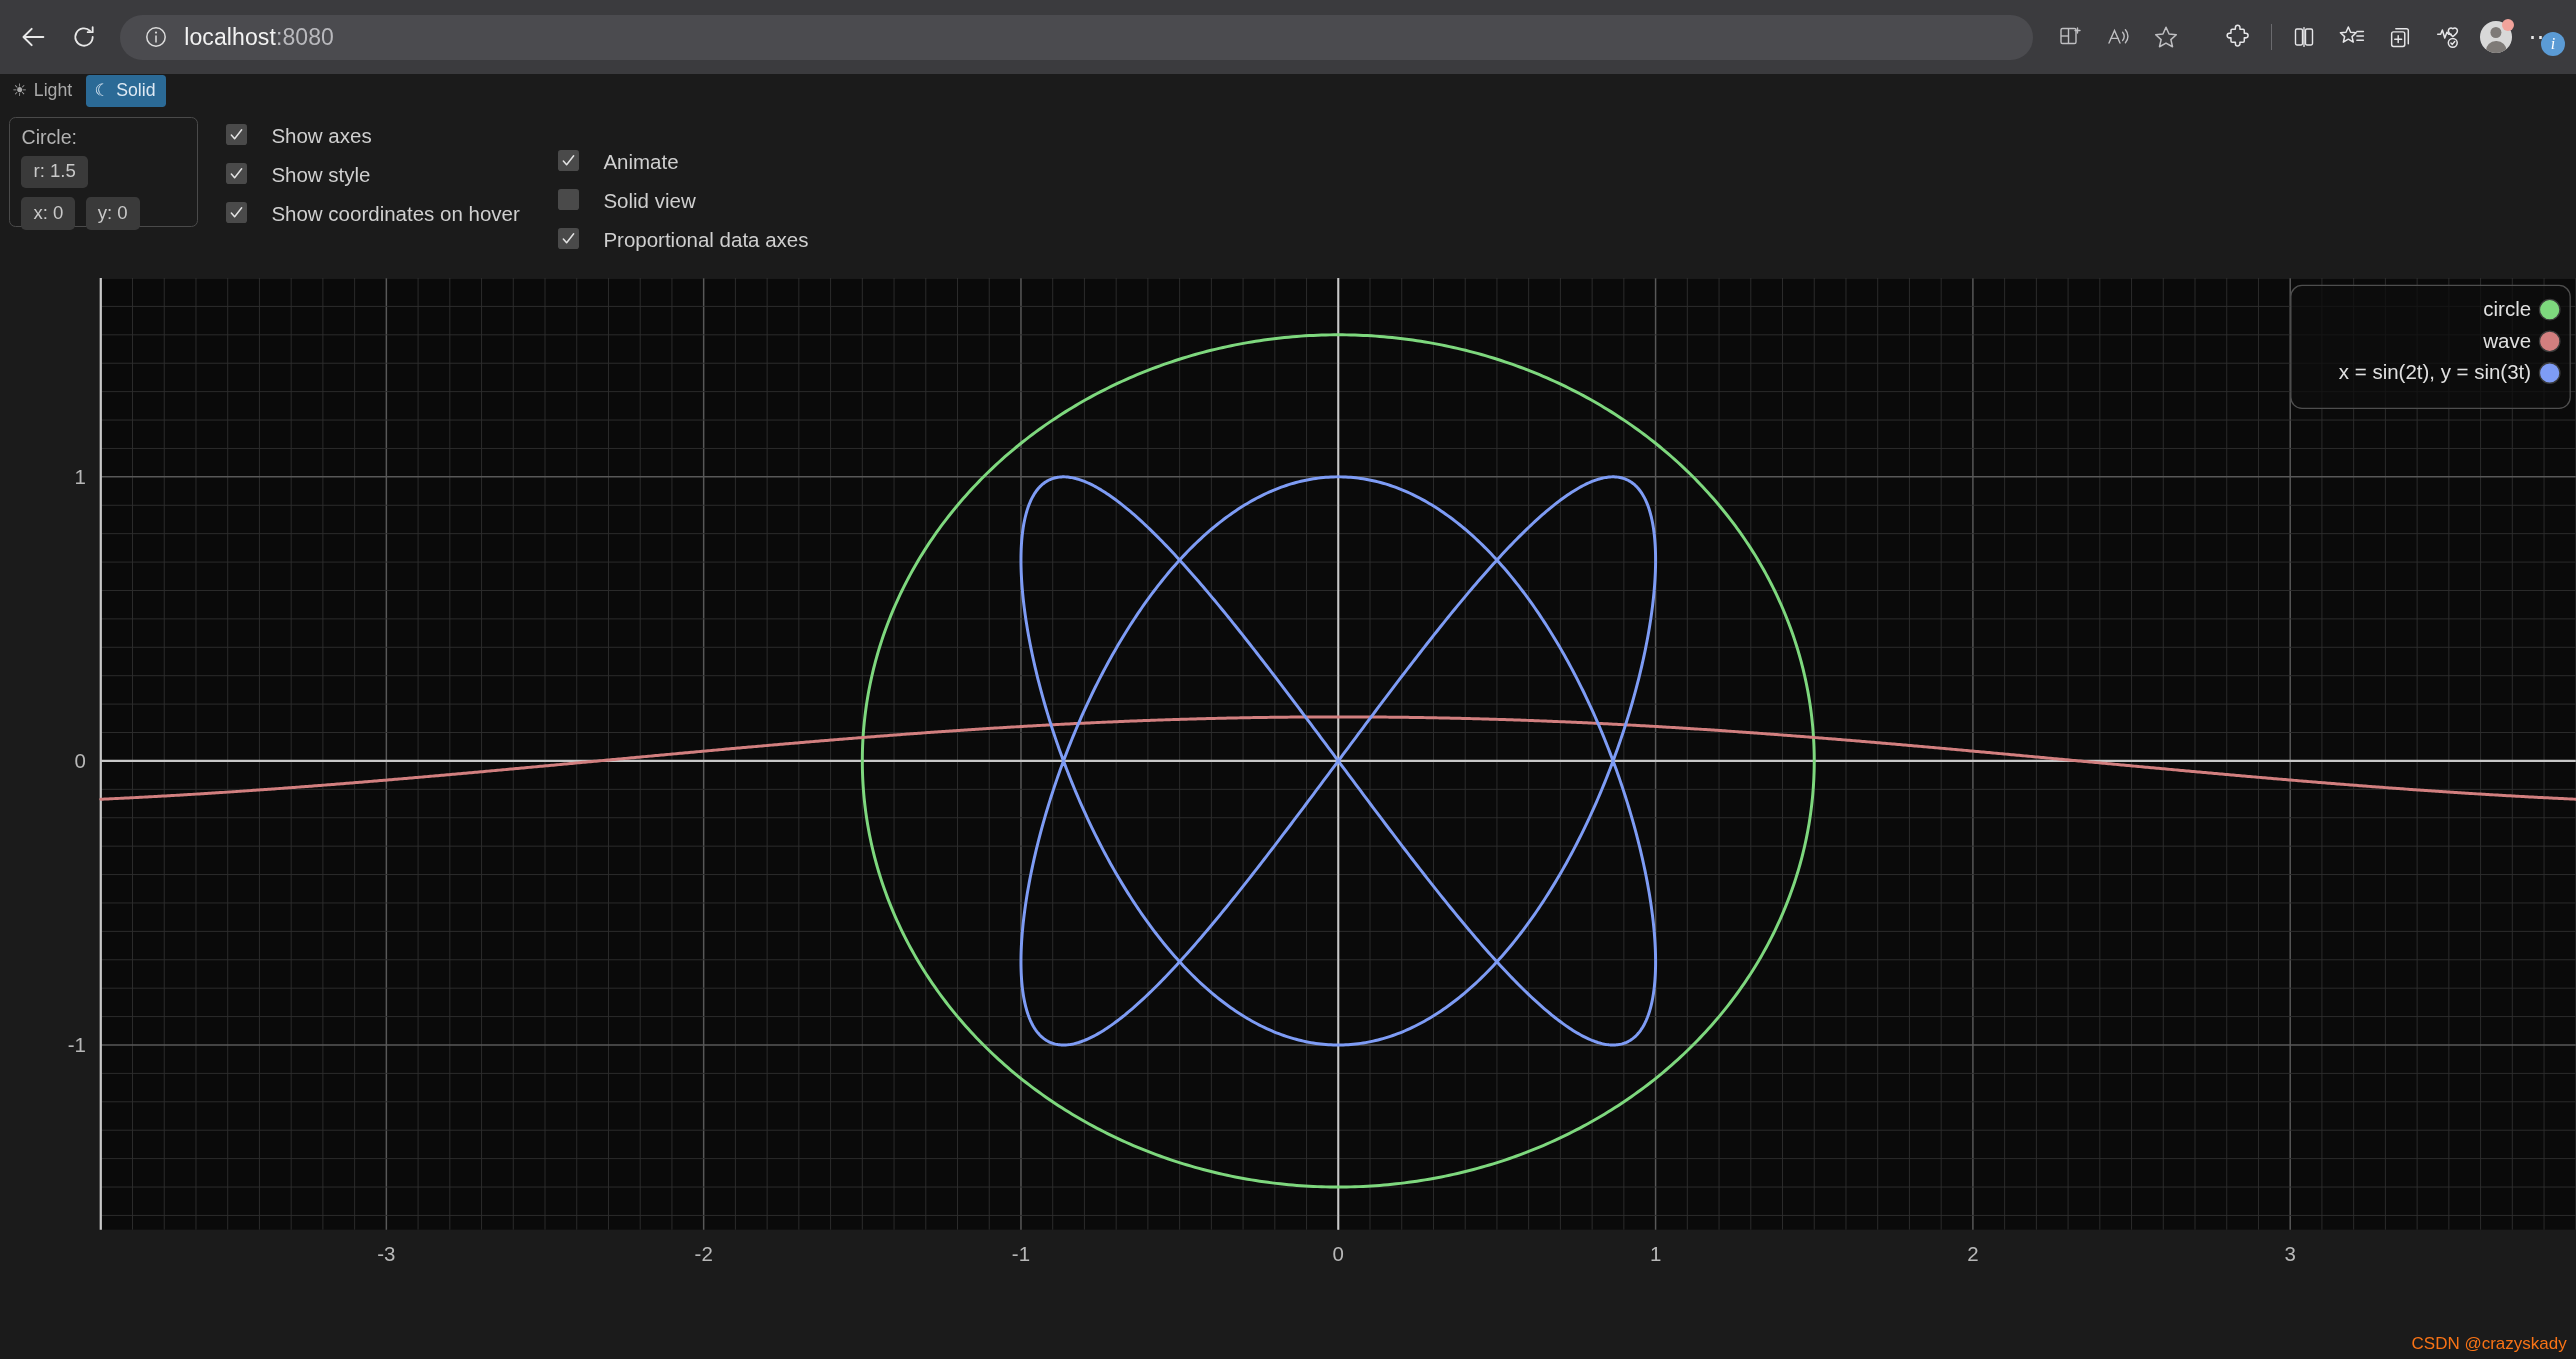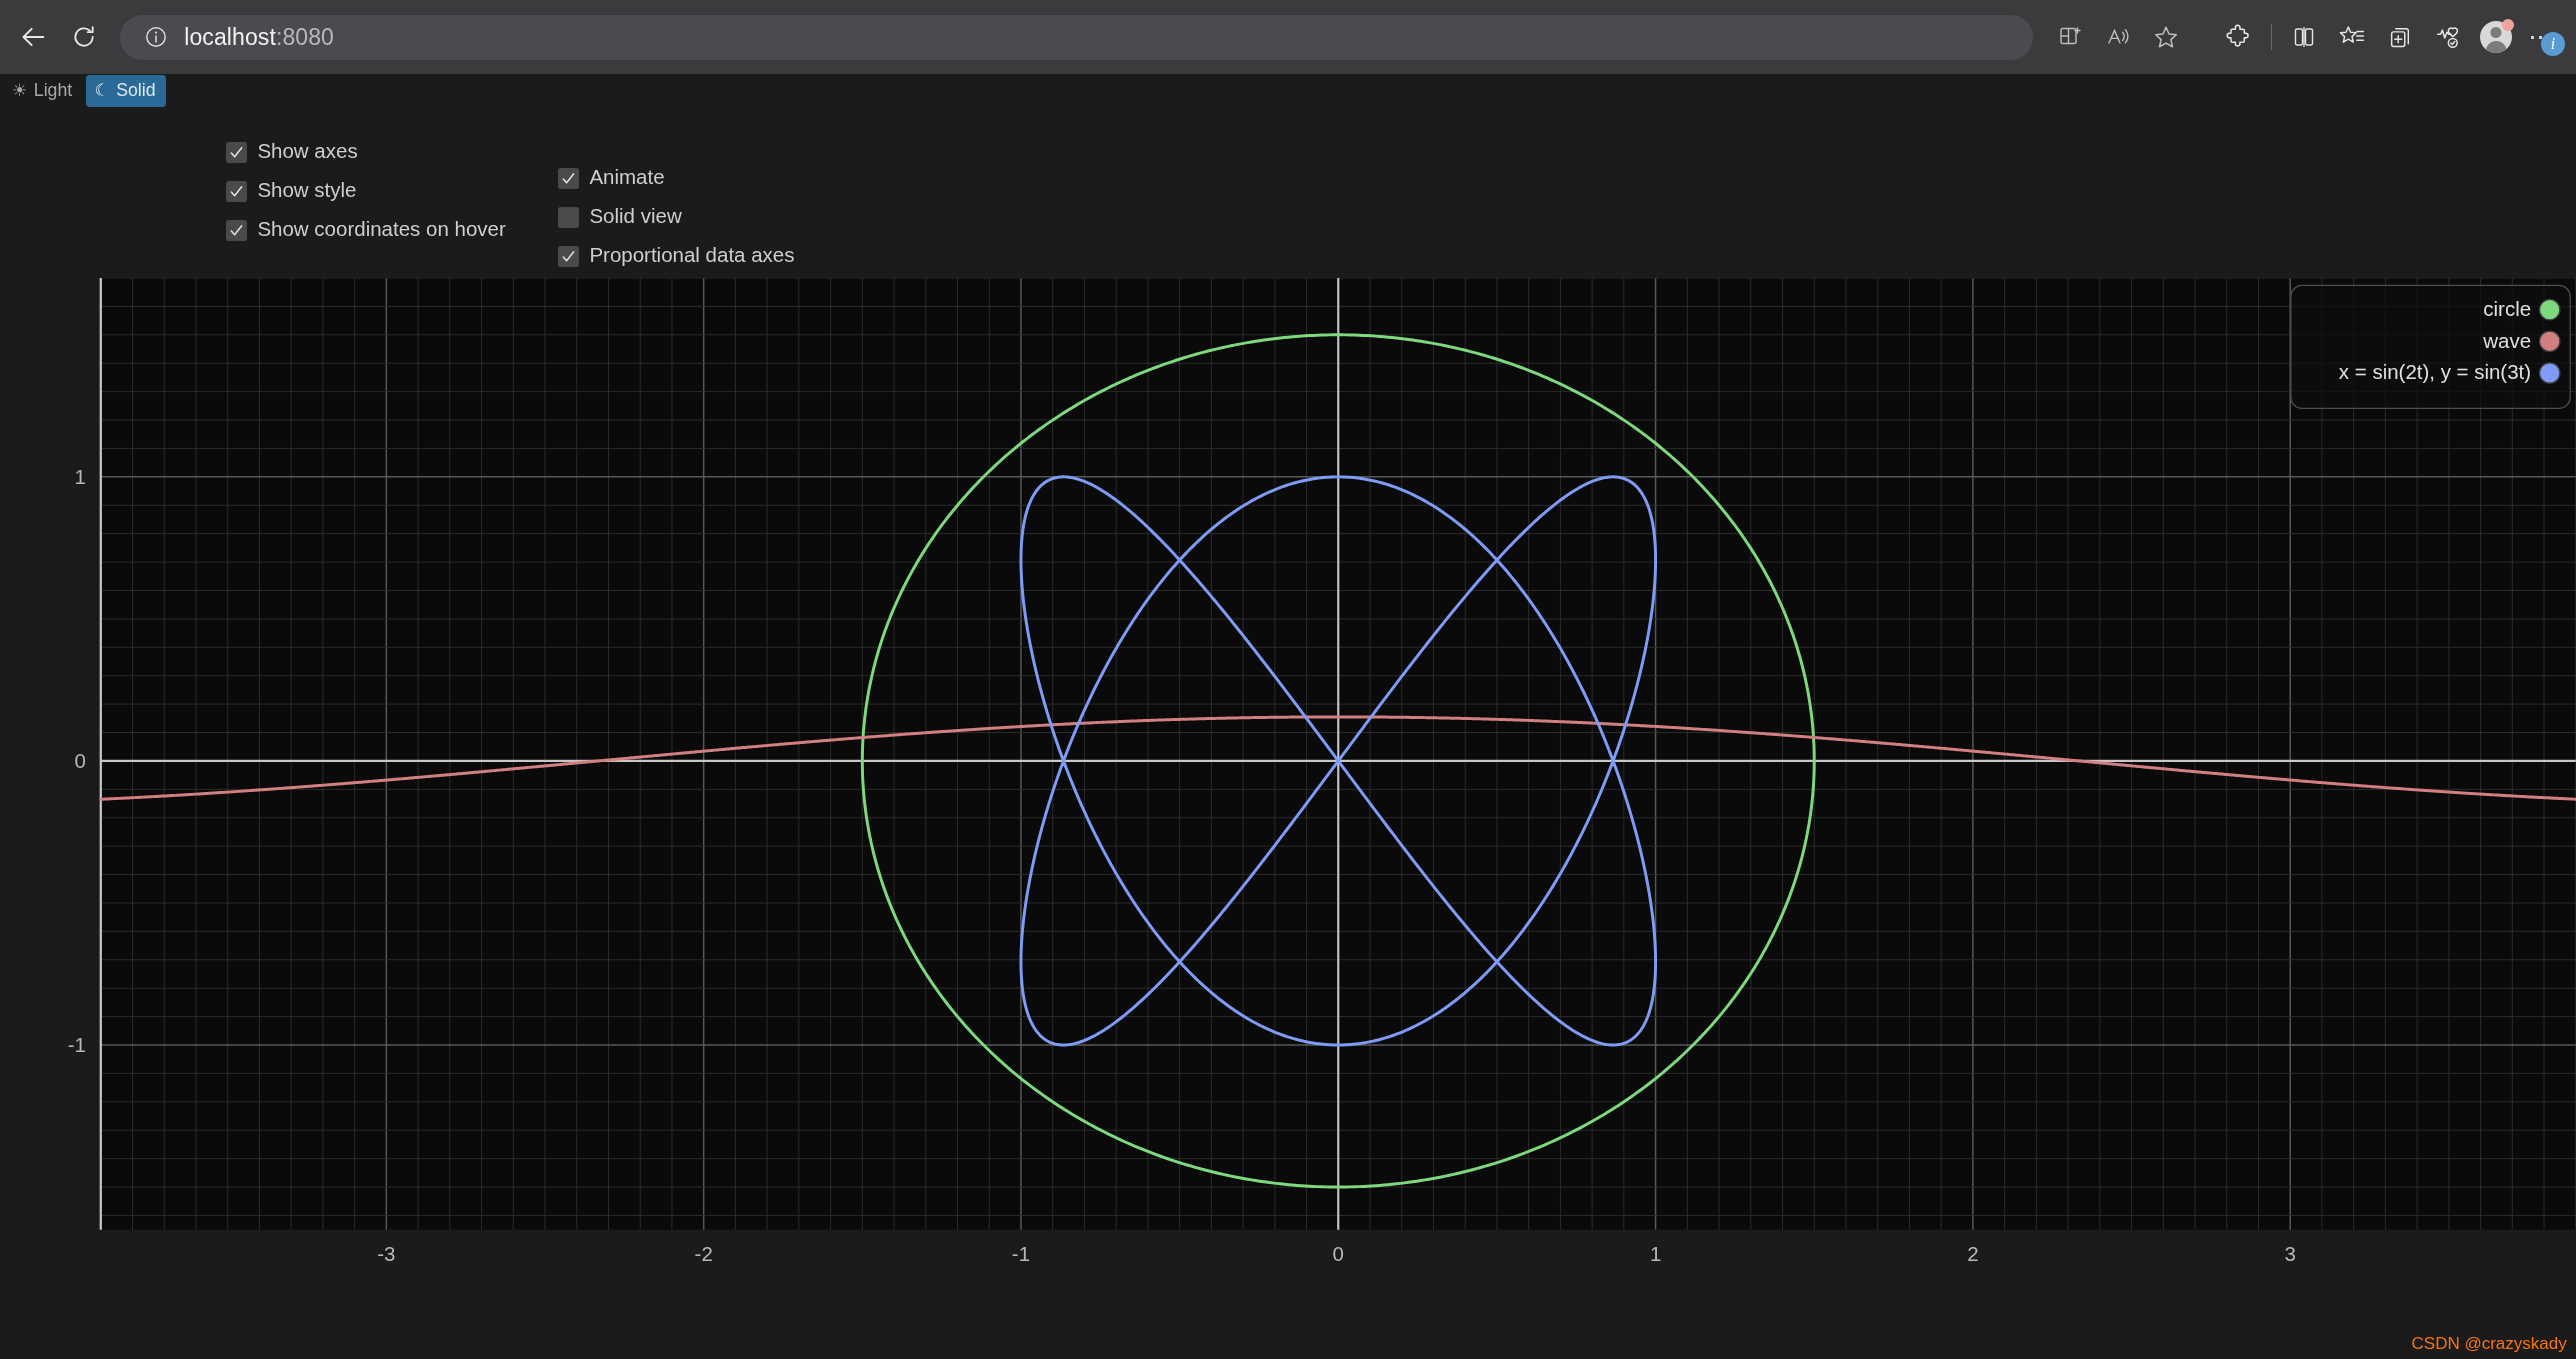--- a/index.html
+++ b/index.html
@@ -144,21 +144,21 @@
   }
   .pill.r { margin-bottom: 9.3px; display: inline-block; }
 
   .chk-col {
     position: absolute;
     top: 16px;
   }
   .chk-col.col1 { left: 213px; }
   .chk-col.col2 { left: 545px; margin-top: 26px; }
   .chk-row {
-    display: flex; align-items: flex-end; gap: 10px;
+    display: flex; align-items: flex-start; gap: 24px;
     height: 39px;
     padding-left: 13px;
   }
   .chk {
     width: 21.4px; height: 21.4px;
     border-radius: 2.8px;
     background: #4a4a4a;
     display: flex; align-items: center; justify-content: center;
     flex: 0 0 auto;
   }
@@ -322,20 +322,28 @@
     <span>Light</span>
   </div>
   <div class="theme-btn active">
     <span class="theme-glyph">☾</span>
     <span>Solid</span>
   </div>
 </div>
 
 <div class="controls">
 
+  <div class="circle-panel">
+    <div class="circle-title">Circle:</div>
+    <div class="pill r">r: 1.5</div>
+    <div class="pill-row">
+      <div class="pill">x: 0</div>
+      <div class="pill">y: 0</div>
+    </div>
+  </div>
 
   <div class="chk-col col1">
     <div class="chk-row">
       <span class="chk">
         <svg width="15" height="15" viewBox="0 0 16 16" fill="none" stroke="#e4e4e4" stroke-width="1.6" stroke-linecap="round" stroke-linejoin="round">
             <polyline points="2.5,8.5 6,12.5 13.5,3"></polyline>
           </svg>
       </span>
       <span class="chk-label">Show axes</span>
     </div>

